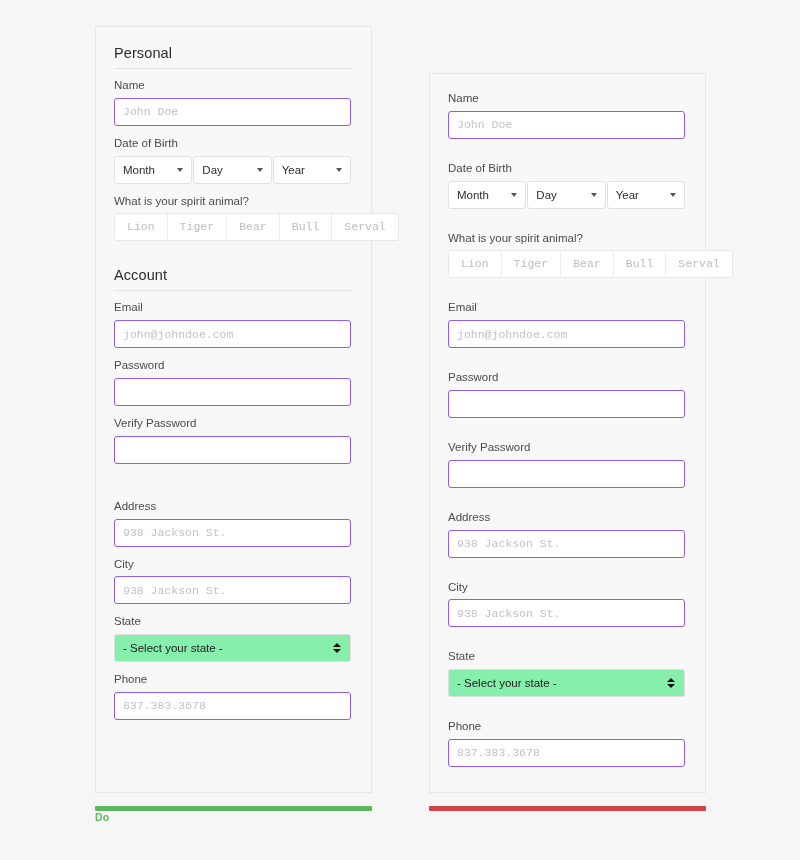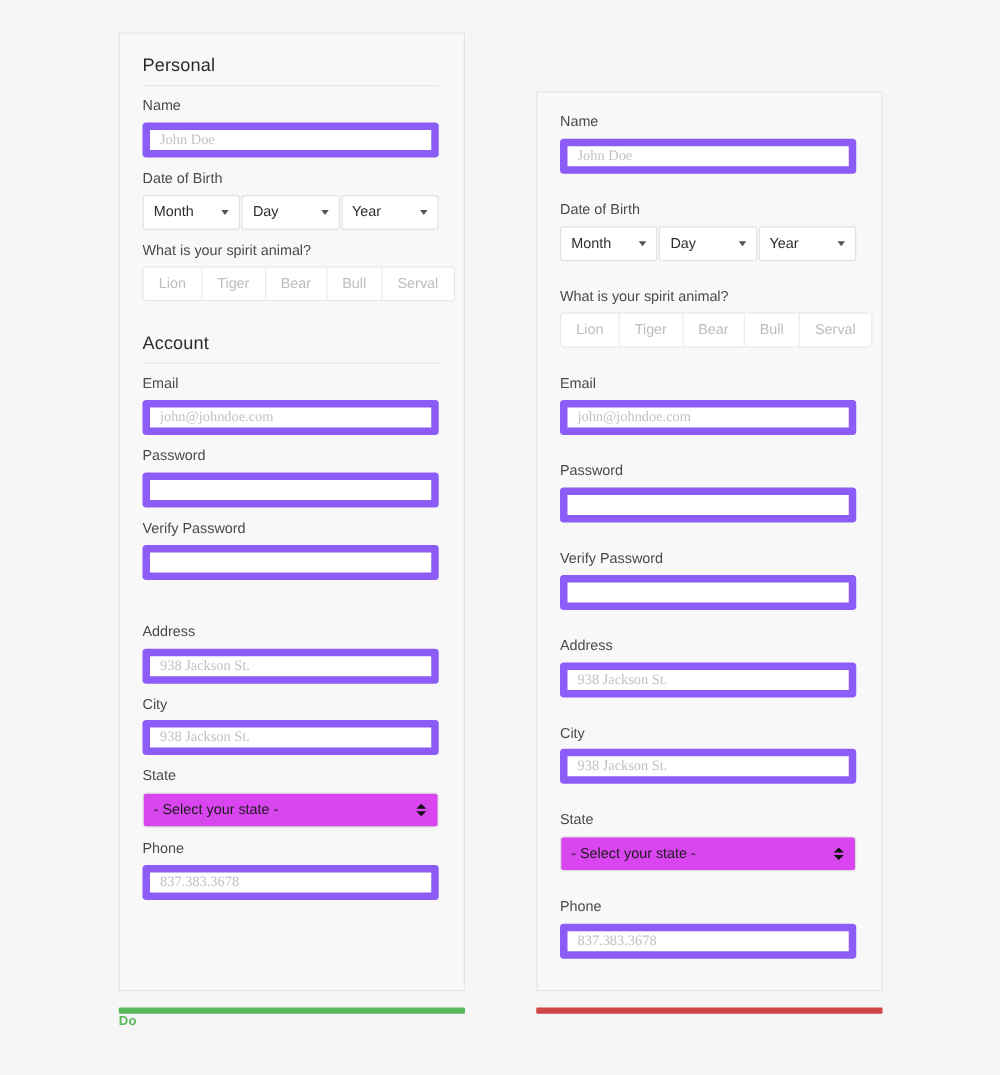--- a/index.html
+++ b/index.html
@@ -64,23 +64,23 @@
     margin-bottom: 5px;
     line-height: 1.2;
   }
 
   .text-input {
     display: block;
     box-sizing: border-box;
     width: 100%;
     height: 28px;
     background: #ffffff;
-    border: 6px solid #8b5cf6;
+    border: 1px solid #8b5cf6;
     border-radius: 3px;
-    font-family: Liberation Serif, serif;
+    font-family: Liberation Mono, monospace;
     font-size: 11.5px;
     color: #333;
     padding: 0 8px;
     outline: none;
   }
   .text-input::placeholder { color: #c2c2c2; }
   .text-input::-webkit-input-placeholder { color: #c2c2c2; }
 
   
   .dob-row {
@@ -118,41 +118,41 @@
   
   .btn-group {
     display: flex;
     border: 1px solid #e8e8e8;
     border-radius: 3px;
     overflow: hidden;
     background: #ffffff;
     width: fit-content;
   }
   .btn-group .seg-btn {
-    font-family: Liberation Sans, sans-serif;
+    font-family: Liberation Mono, monospace;
     font-size: 11.5px;
     color: #bdbdbd;
     background: #ffffff;
     border: 0;
     border-left: 1px solid #ececec;
     height: 26px;
     padding: 0 12px;
     cursor: pointer;
     line-height: 26px;
     white-space: nowrap;
   }
   .btn-group .seg-btn:first-child { border-left: 0; }
 
   
   .native-select {
     position: relative;
     box-sizing: border-box;
     width: 100%;
     height: 28px;
-    background: #d946ef;
+    background: #86efac;
     border: 1px solid #dedede;
     border-radius: 3px;
     display: flex;
     align-items: center;
     padding: 0 26px 0 8px;
   }
   .native-select .ns-text {
     font-size: 11.5px;
     color: #1c1c1c;
   }

